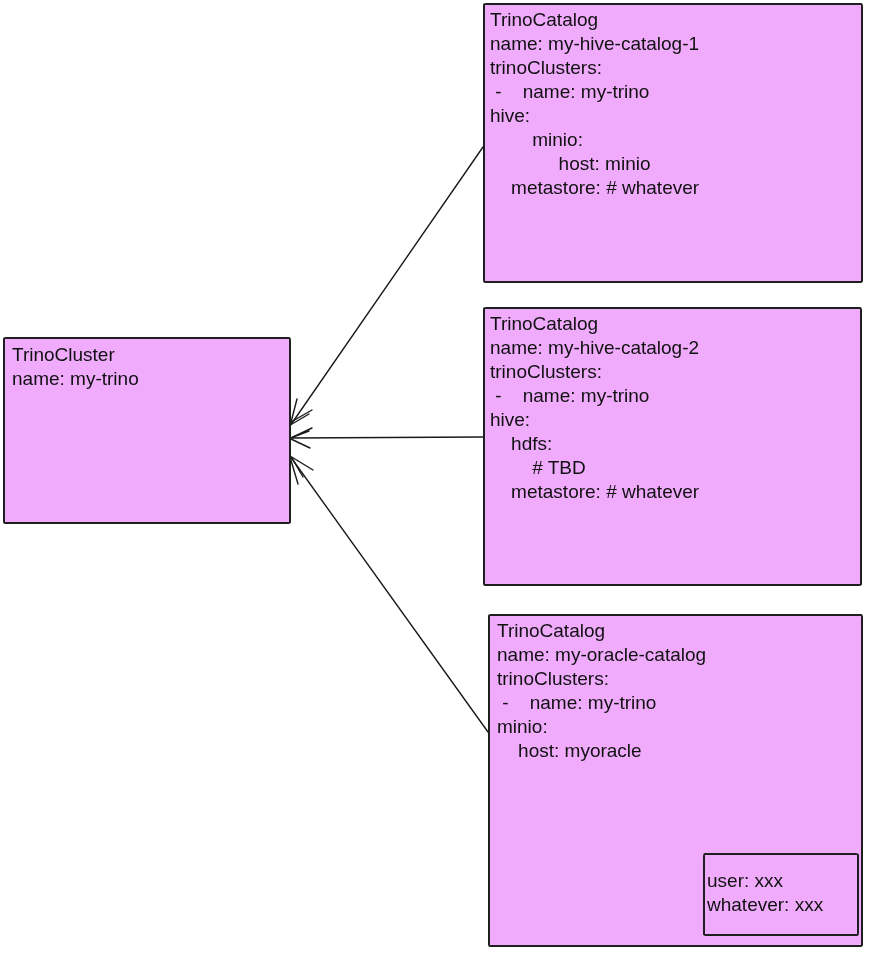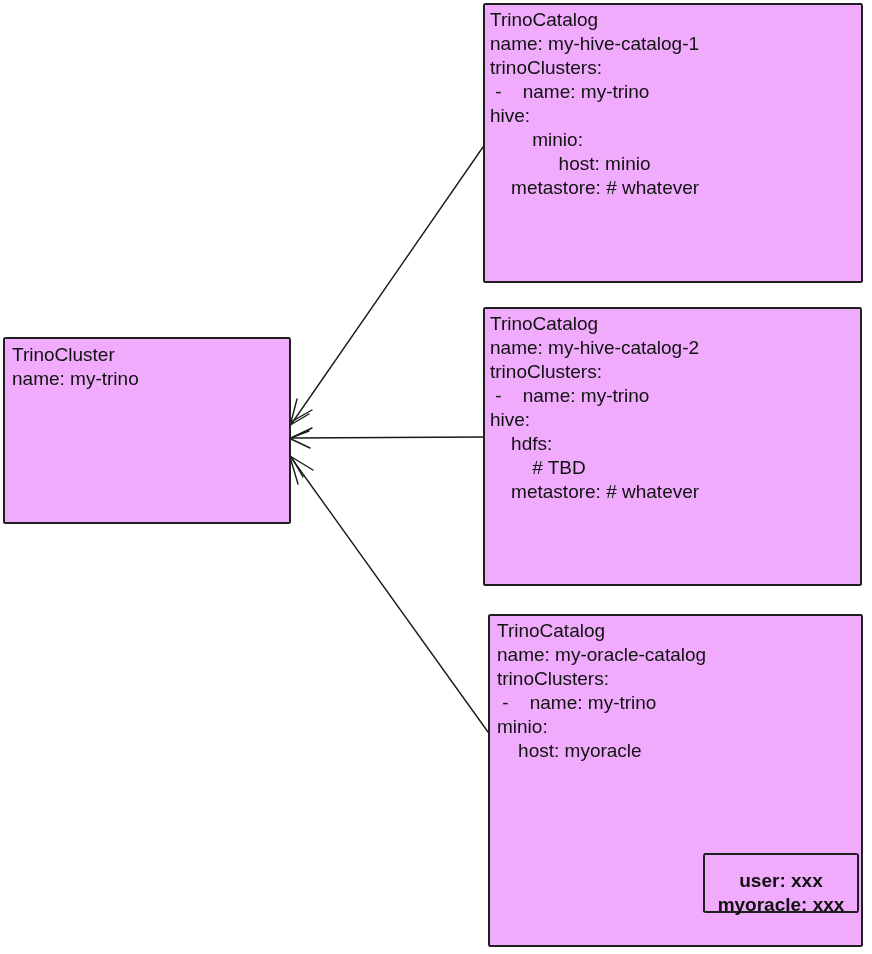--- a/index.html
+++ b/index.html
@@ -37,26 +37,25 @@
     white-space: pre;
     font-size: 19px;
     line-height: 24px;
     color: #111111;
   }
   #cluster-box { left: 3px;   top: 337px; width: 288px; height: 187px; padding: 4px 7px; }
   #catalog-1   { left: 483px; top: 3px;   width: 380px; height: 280px; padding: 3px 5px; }
   #catalog-2   { left: 483px; top: 307px; width: 379px; height: 279px; padding: 3px 5px; }
   #catalog-3   { left: 488px; top: 614px; width: 375px; height: 333px; padding: 3px 7px; }
   #secret-box  {
-    left: 703px; top: 853px; width: 156px; height: 60px;
+    left: 703px; top: 853px; width: 156px; height: 83px;
     padding: 14px 2px 0 2px;
-    text-align: center;
+    text-align: left;
     z-index: 2;
     border-radius: 2px 4px 2px 4px / 4px 2px 4px 2px;
-    font-weight: bold;
   }
 </style>
 </head>
 <body>
 
 <div id="canvas">
 
   <svg class="overlay" viewBox="0 0 872 954" xmlns="http://www.w3.org/2000/svg">
 
     <g>
@@ -119,16 +118,16 @@
     <div class="yline">TrinoCatalog</div>
     <div class="yline">name: my-oracle-catalog</div>
     <div class="yline">trinoClusters:</div>
     <div class="yline"> -    name: my-trino</div>
     <div class="yline">minio:</div>
     <div class="yline">    host: myoracle</div>
   </div>
 
   <div class="node" id="secret-box">
     <div class="yline">user: xxx</div>
-    <div class="yline">myoracle: xxx</div>
+    <div class="yline">whatever: xxx</div>
   </div>
 
 </div>
 
 </body></html>

